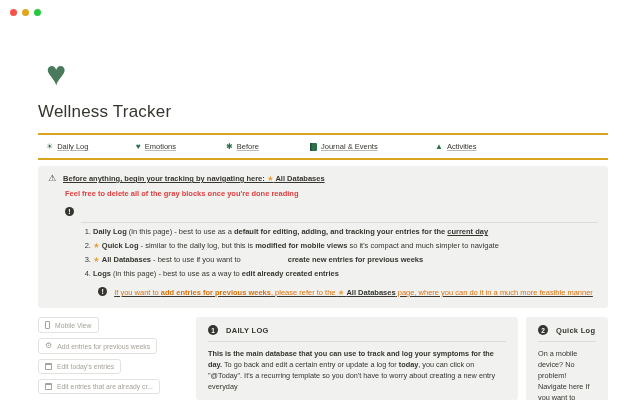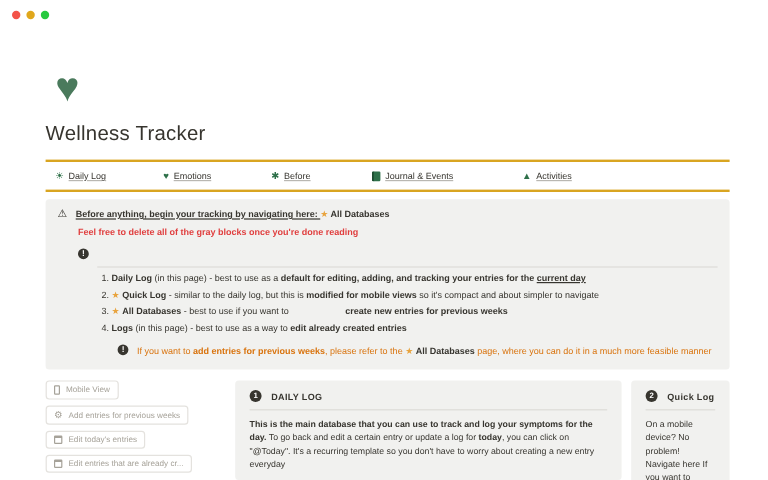--- a/index.html
+++ b/index.html
@@ -19,21 +19,21 @@
   .tab { display:flex; align-items:center; gap:4px; font-size:7.5px; cursor:pointer; }
   .tab .lbl { text-decoration:underline; text-decoration-color:#b9b7b2; }
   .tab-icon { color:#2e7049; font-size:8px; line-height:8px; }
   .w-1{width:90px;} .w-2{width:90px;} .w-3{width:84px;} .w-4{width:125px;} .w-5{flex:1;}
   .book-glyph { width:7px; height:8px; background:#2e7049; border-radius:1px;
                 box-shadow:inset 1.5px 0 0 #1d4c30; display:inline-block; }
 
   .callout { background:#f1f1ef; border-radius:3px; margin-top:6px; padding:7px 10px 10px 10px; }
   .row { display:flex; align-items:flex-start; gap:7px; }
   .warn-icon { font-size:9px; line-height:11px; color:#37352f; }
-  .small { font-size:7.5px; line-height:11px; }
+  .small { font-size:7.5px; line-height:11px;text-decoration:underline; }
   .red-note { color:#e03e3e; font-weight:700; font-size:7.5px; margin:5px 0 0 17px; }
   .inner { margin-left:17px; margin-top:9px; }
   .info-badge { width:9px; height:9px; min-width:9px; border-radius:50%; background:#37352f;
                 color:#fff; font-size:7px; font-weight:700; display:flex; align-items:center;
                 justify-content:center; line-height:9px; }
   .divider { height:1px; background:#dddbd7; margin:6px 0 4px 16px; }
   ol.main-list { margin:2px 0 0 16px; padding-left:12px; font-size:7.5px; }
   ol.main-list li { margin-top:4px; line-height:10px; }
   .footnote { margin:8px 0 0 28px;justify-content:center; }
 
@@ -104,21 +104,21 @@
     </div>
     <div class="red-note">Feel free to delete all of the gray blocks once you're done reading</div>
 
     <div class="inner">
       <div class="row">
         <span class="info-badge">!</span>
       </div>
       <div class="divider"></div>
       <ol class="main-list">
         <li><span><span style="font-weight: 700;">Daily Log</span><span> (in this page) - best to use as a </span><span style="font-weight: 700;">default for editing, adding, and tracking your entries for the </span><span style="font-weight: 700; text-decoration: underline;">current day</span></span></li>
-        <li><span><span style="color: rgb(232, 163, 61);">★ </span><span style="font-weight: 700;">Quick Log</span><span> - similar to the daily log, but this is </span><span style="font-weight: 700;">modified for mobile views</span><span> so it's compact and about simpler to navigate</span></span></li>
+        <li><span><span style="color: rgb(232, 163, 61);">★ </span><span style="font-weight: 700;">Quick Log</span><span> - similar to the daily log, but this is </span><span style="font-weight: 700;">modified for mobile views</span><span> so it's compact and much simpler to navigate</span></span></li>
         <li><span><span style="color: rgb(232, 163, 61);">★ </span><span style="font-weight: 700;">All Databases</span><span> - best to use if you want to </span><span style="font-weight: 700; padding-left: 45px;">create new entries for previous weeks</span></span></li>
         <li><span><span style="font-weight: 700;">Logs</span><span> (in this page) - best to use as a way to </span><span style="font-weight: 700;">edit already created entries</span></span></li>
       </ol>
       <div class="row footnote">
         <span class="info-badge">!</span>
         <div class="small"><span style="color: rgb(217, 115, 13);">If you want to </span><span style="font-weight: 700; color: rgb(217, 115, 13);">add entries for previous weeks</span><span style="color: rgb(217, 115, 13);">, please refer to the </span><span style="color: rgb(232, 163, 61);">★ </span><span style="font-weight: 700; color: rgb(55, 53, 47);">All Databases</span><span style="color: rgb(217, 115, 13);"> page, where you can do it in a much more feasible manner</span></div>
       </div>
     </div>
   </div>
 

